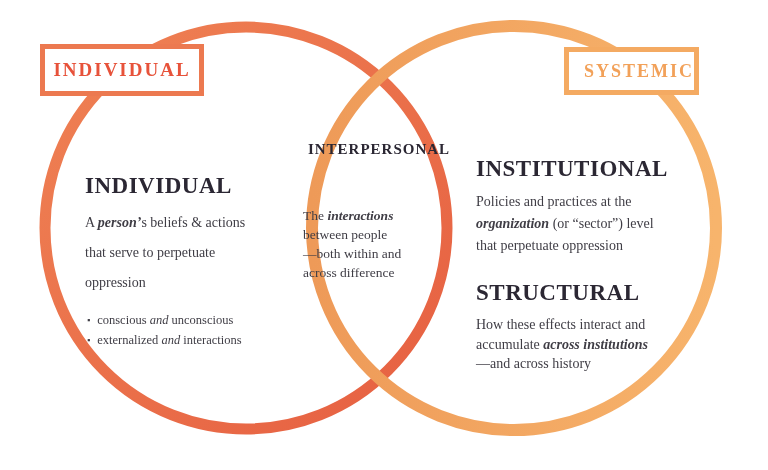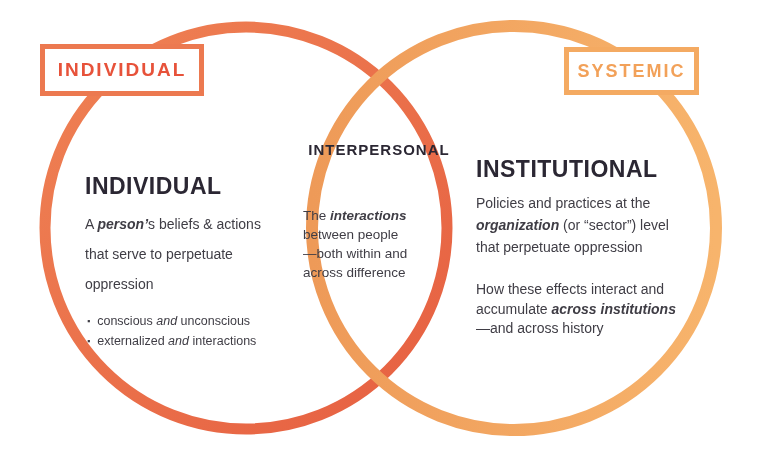--- a/index.html
+++ b/index.html
@@ -1,21 +1,21 @@
 <!DOCTYPE html>
 <html style="--background: #ffffff; --ink: #2b2733; --body_text: #3f3d45; --left_grad_a: #ef8254; --left_grad_b: #e65f41; --right_grad_a: #ee9a58; --right_grad_b: #f7b46c; --individual_border: #ec7950; --individual_text: #e7523a; --systemic_border: #f4aa62; --systemic_text: #f2a159;"><head>
 <meta charset="utf-8">
 <style>
   html,body{margin:0;padding:0;}
   .stage{
     position:relative;
     width:768px;height:470px;
     background:var(--background,#fff);
     overflow:hidden;
-    font-family:Liberation Sans, sans-serif;
+    font-family:Liberation Serif, serif;
     color:var(--ink,#2b2733);
   }
   .venn-svg{position:absolute;left:0;top:0;}
   .tag{
     position:absolute;
     background:#fff;
     display:flex;align-items:center;justify-content:center;
     font-weight:bold;
     letter-spacing:2px;
   }
@@ -23,20 +23,21 @@
     left:40px;top:44px;width:154px;height:42px;
     border:5px solid var(--individual_border,#ec7950);
     color:var(--individual_text,#e7523a);
     font-size:19px;
   }
   .tag-systemic{
     left:564px;top:47px;width:125px;height:38px;
     border:5px solid var(--systemic_border,#f4aa62);
     color:var(--systemic_text,#f2a159);
     font-size:18px;
+    justify-content:flex-end;
   }
   .interpersonal-title{
     position:absolute;left:259px;top:141px;width:240px;
     text-align:center;
     font-size:15px;font-weight:bold;letter-spacing:1px;
   }
   .section{position:absolute;}
   .sec-title{
     font-size:23px;font-weight:bold;letter-spacing:0.5px;
     margin:0 0 9px 0;
@@ -123,18 +124,19 @@
   </div>
 
   <div class="section sec-institutional">
     <h2 class="sec-title">INSTITUTIONAL</h2>
     <div class="sec-body"><span>Policies and practices at the
 </span><span class="seg-b">organization</span><span> (or “sector”) level
 that perpetuate oppression</span></div>
   </div>
 
   <div class="section sec-structural">
+    <h2 class="sec-title">STRUCTURAL</h2>
     <div class="sec-body"><span>How these effects interact and
 accumulate </span><span class="seg-b">across institutions</span><span>
 —and across history</span></div>
   </div>
 
 </div>
 
 </body></html>

